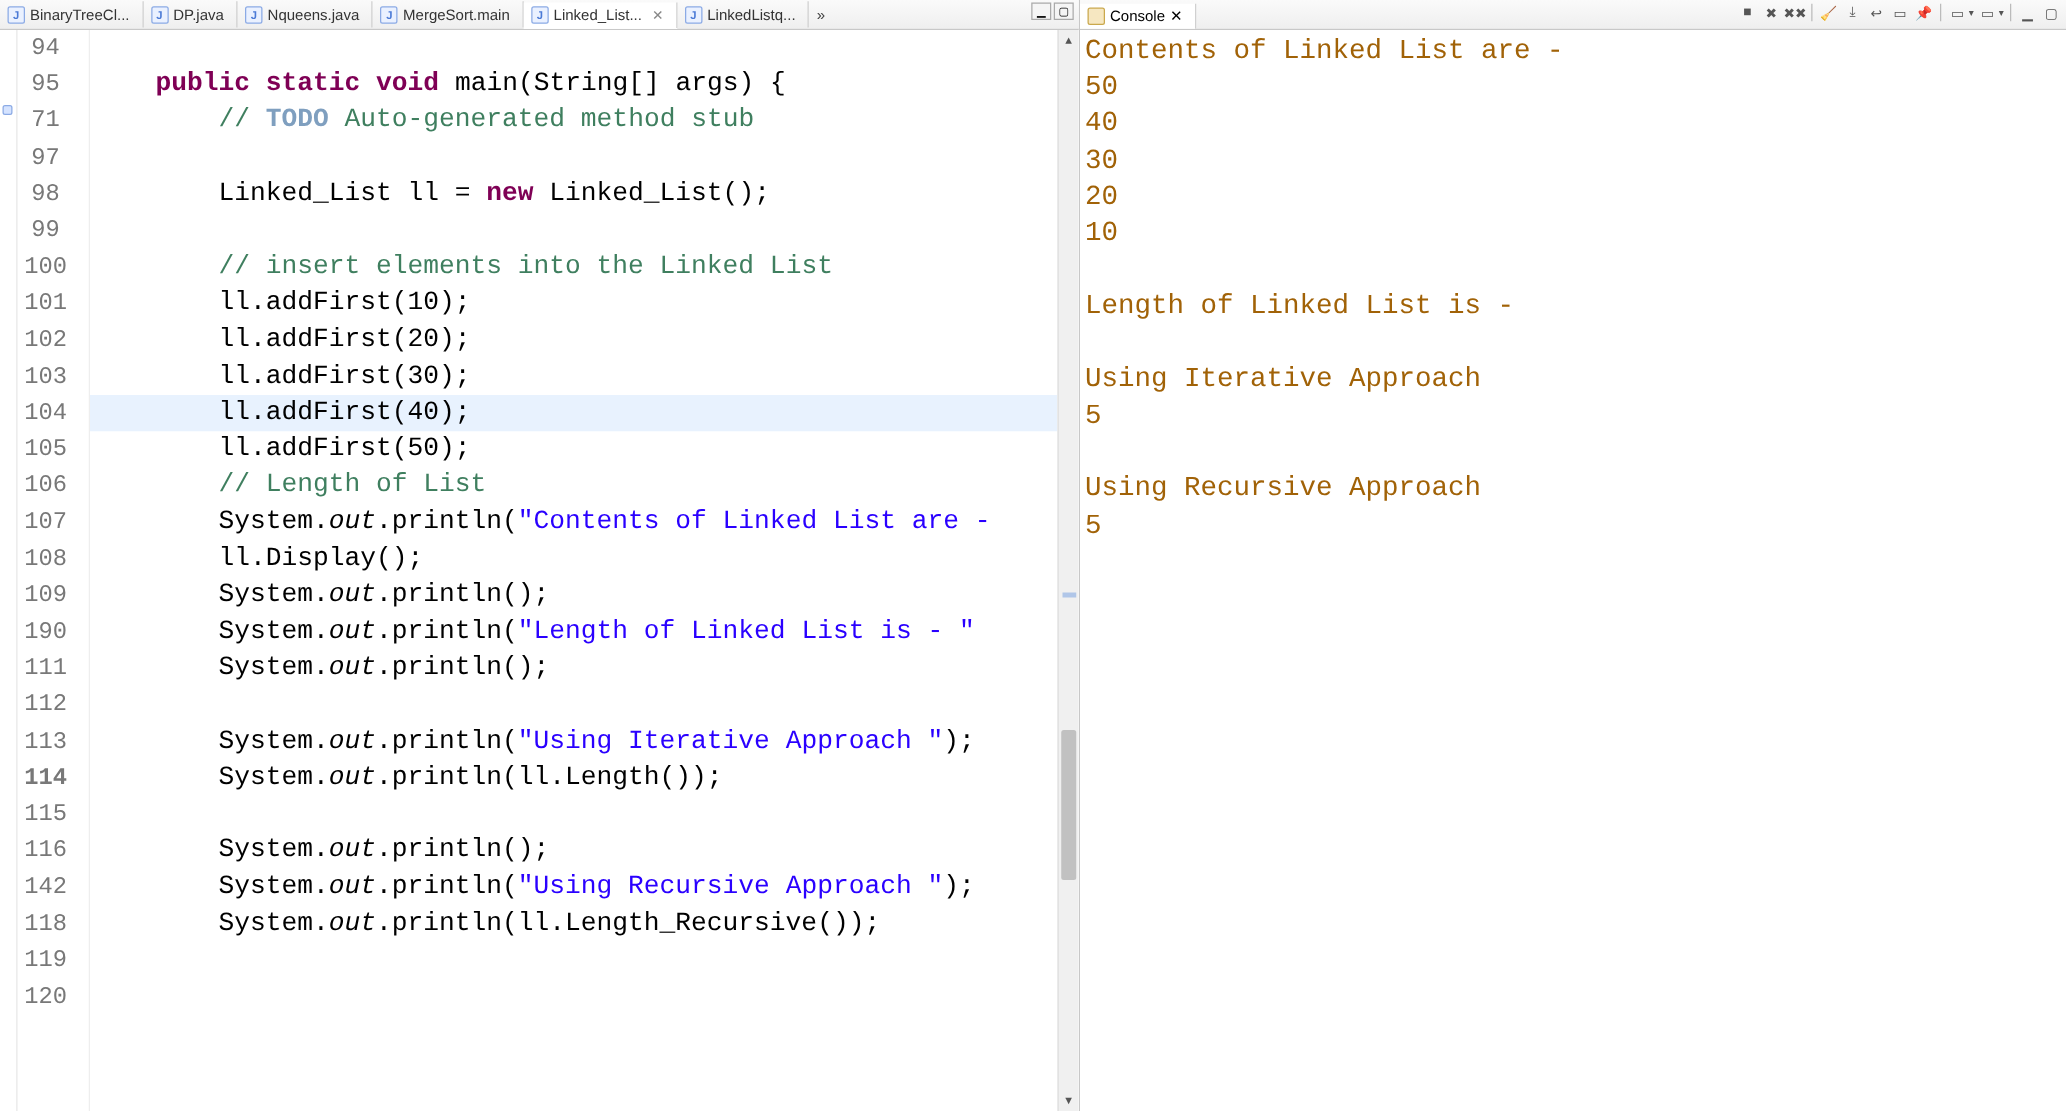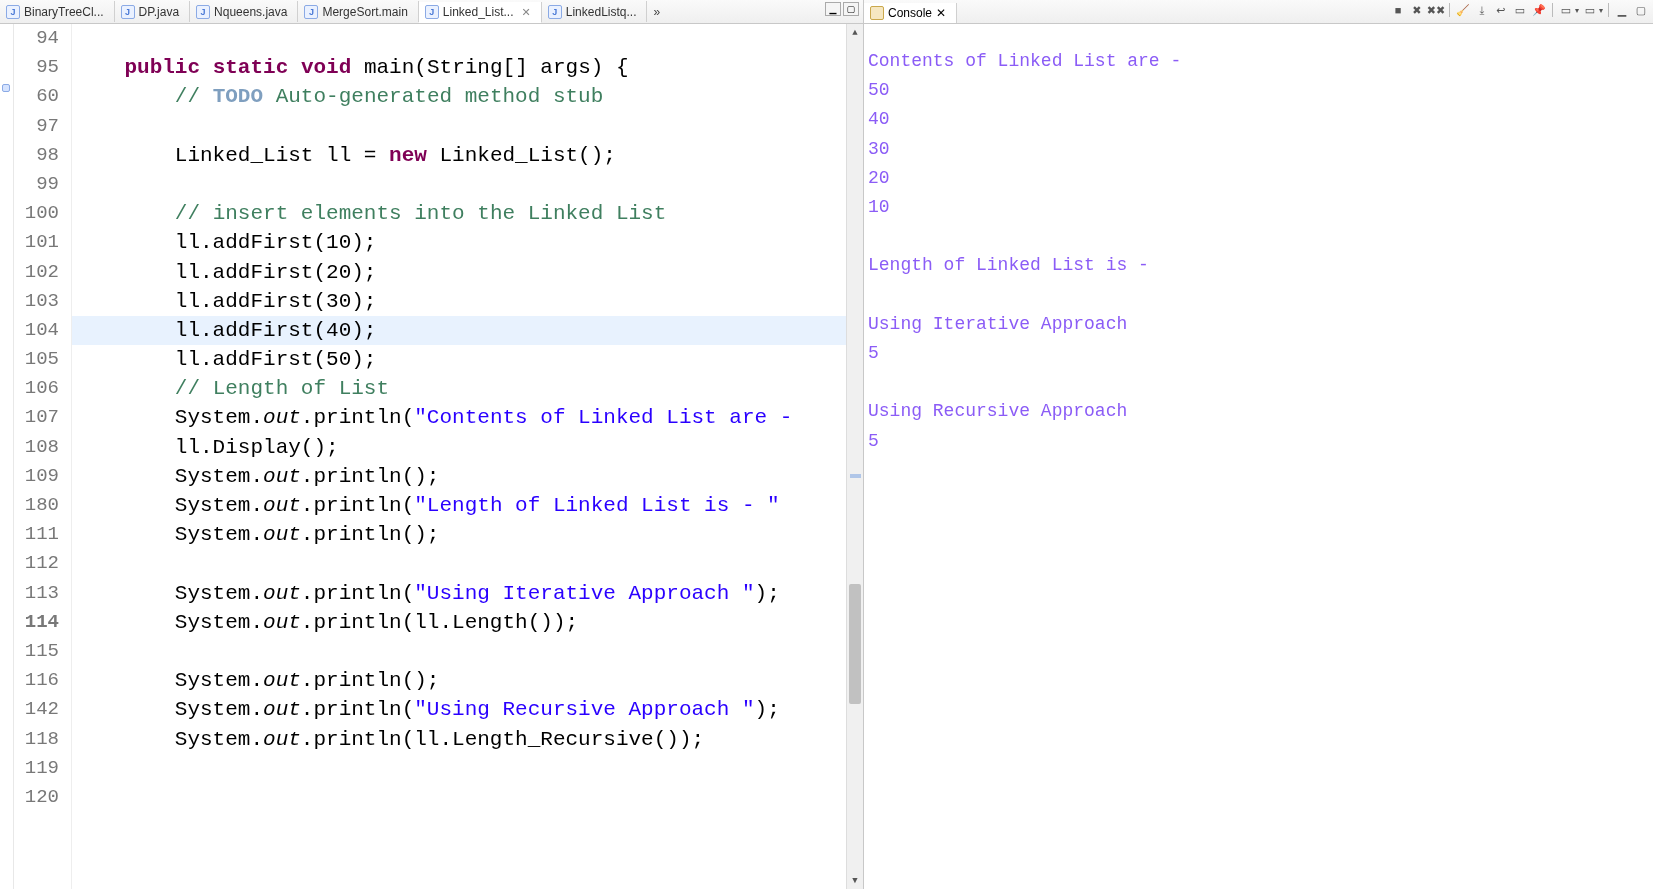--- a/index.html
+++ b/index.html
@@ -95,21 +95,21 @@
     cursor: pointer;
   }
   .code-area {
     flex: 1;
     display: flex;
     overflow: hidden;
     background: #fff;
   }
   .gutter {
     width: 58px;
-    text-align: right;
+    text-align: center;
     color: #787878;
     padding-right: 12px;
     background: #fff;
     font-size: 19px;
     line-height: 29.2px;
     border-right: 1px solid #eee;
     user-select: none;
   }
   .code-lines {
     flex: 1;
@@ -215,27 +215,26 @@
   .terminated-line {
     font-family: 'Segoe UI', Tahoma, sans-serif;
     font-size: 12px;
     color: #777;
     padding: 2px 4px;
     white-space: nowrap;
     overflow: hidden;
   }
   .console-output {
     flex: 1;
-    font-size: 18px;
+    font-size: 22px;
     line-height: 29.2px;
     white-space: pre;
     padding: 2px 4px;
-    color: #8b5cf6;
+    color: #a16207;
     overflow: auto;
-    margin-top: 21px;
   }
   .left-ruler {
     width: 14px;
     background: #fff;
     border-right: 1px solid #e8e8e8;
     position: relative;
   }
   .ruler-mark {
     position: absolute;
     left: 2px;
@@ -284,35 +283,35 @@
       <div class="wc-btn">▢</div>
     </div>
   </div>
   <div class="code-area">
     <div class="left-ruler">
       <div class="ruler-mark" style="top:60px"></div>
     </div>
     <div class="gutter" id="gutter">
         <div style="height: 29.2px;">94</div>
         <div style="height: 29.2px;">95</div>
-        <div style="height: 29.2px;">60</div>
+        <div style="height: 29.2px;">71</div>
         <div style="height: 29.2px;">97</div>
         <div style="height: 29.2px;">98</div>
         <div style="height: 29.2px;">99</div>
         <div style="height: 29.2px;">100</div>
         <div style="height: 29.2px;">101</div>
         <div style="height: 29.2px;">102</div>
         <div style="height: 29.2px;">103</div>
         <div style="height: 29.2px;">104</div>
         <div style="height: 29.2px;">105</div>
         <div style="height: 29.2px;">106</div>
         <div style="height: 29.2px;">107</div>
         <div style="height: 29.2px;">108</div>
         <div style="height: 29.2px;">109</div>
-        <div style="height: 29.2px;">180</div>
+        <div style="height: 29.2px;">190</div>
         <div style="height: 29.2px;">111</div>
         <div style="height: 29.2px;">112</div>
         <div style="height: 29.2px;">113</div>
         <div style="height: 29.2px; font-weight: bold;">114</div>
         <div style="height: 29.2px;">115</div>
         <div style="height: 29.2px;">116</div>
         <div style="height: 29.2px;">142</div>
         <div style="height: 29.2px;">118</div>
         <div style="height: 29.2px;">119</div>
         <div style="height: 29.2px;">120</div>

